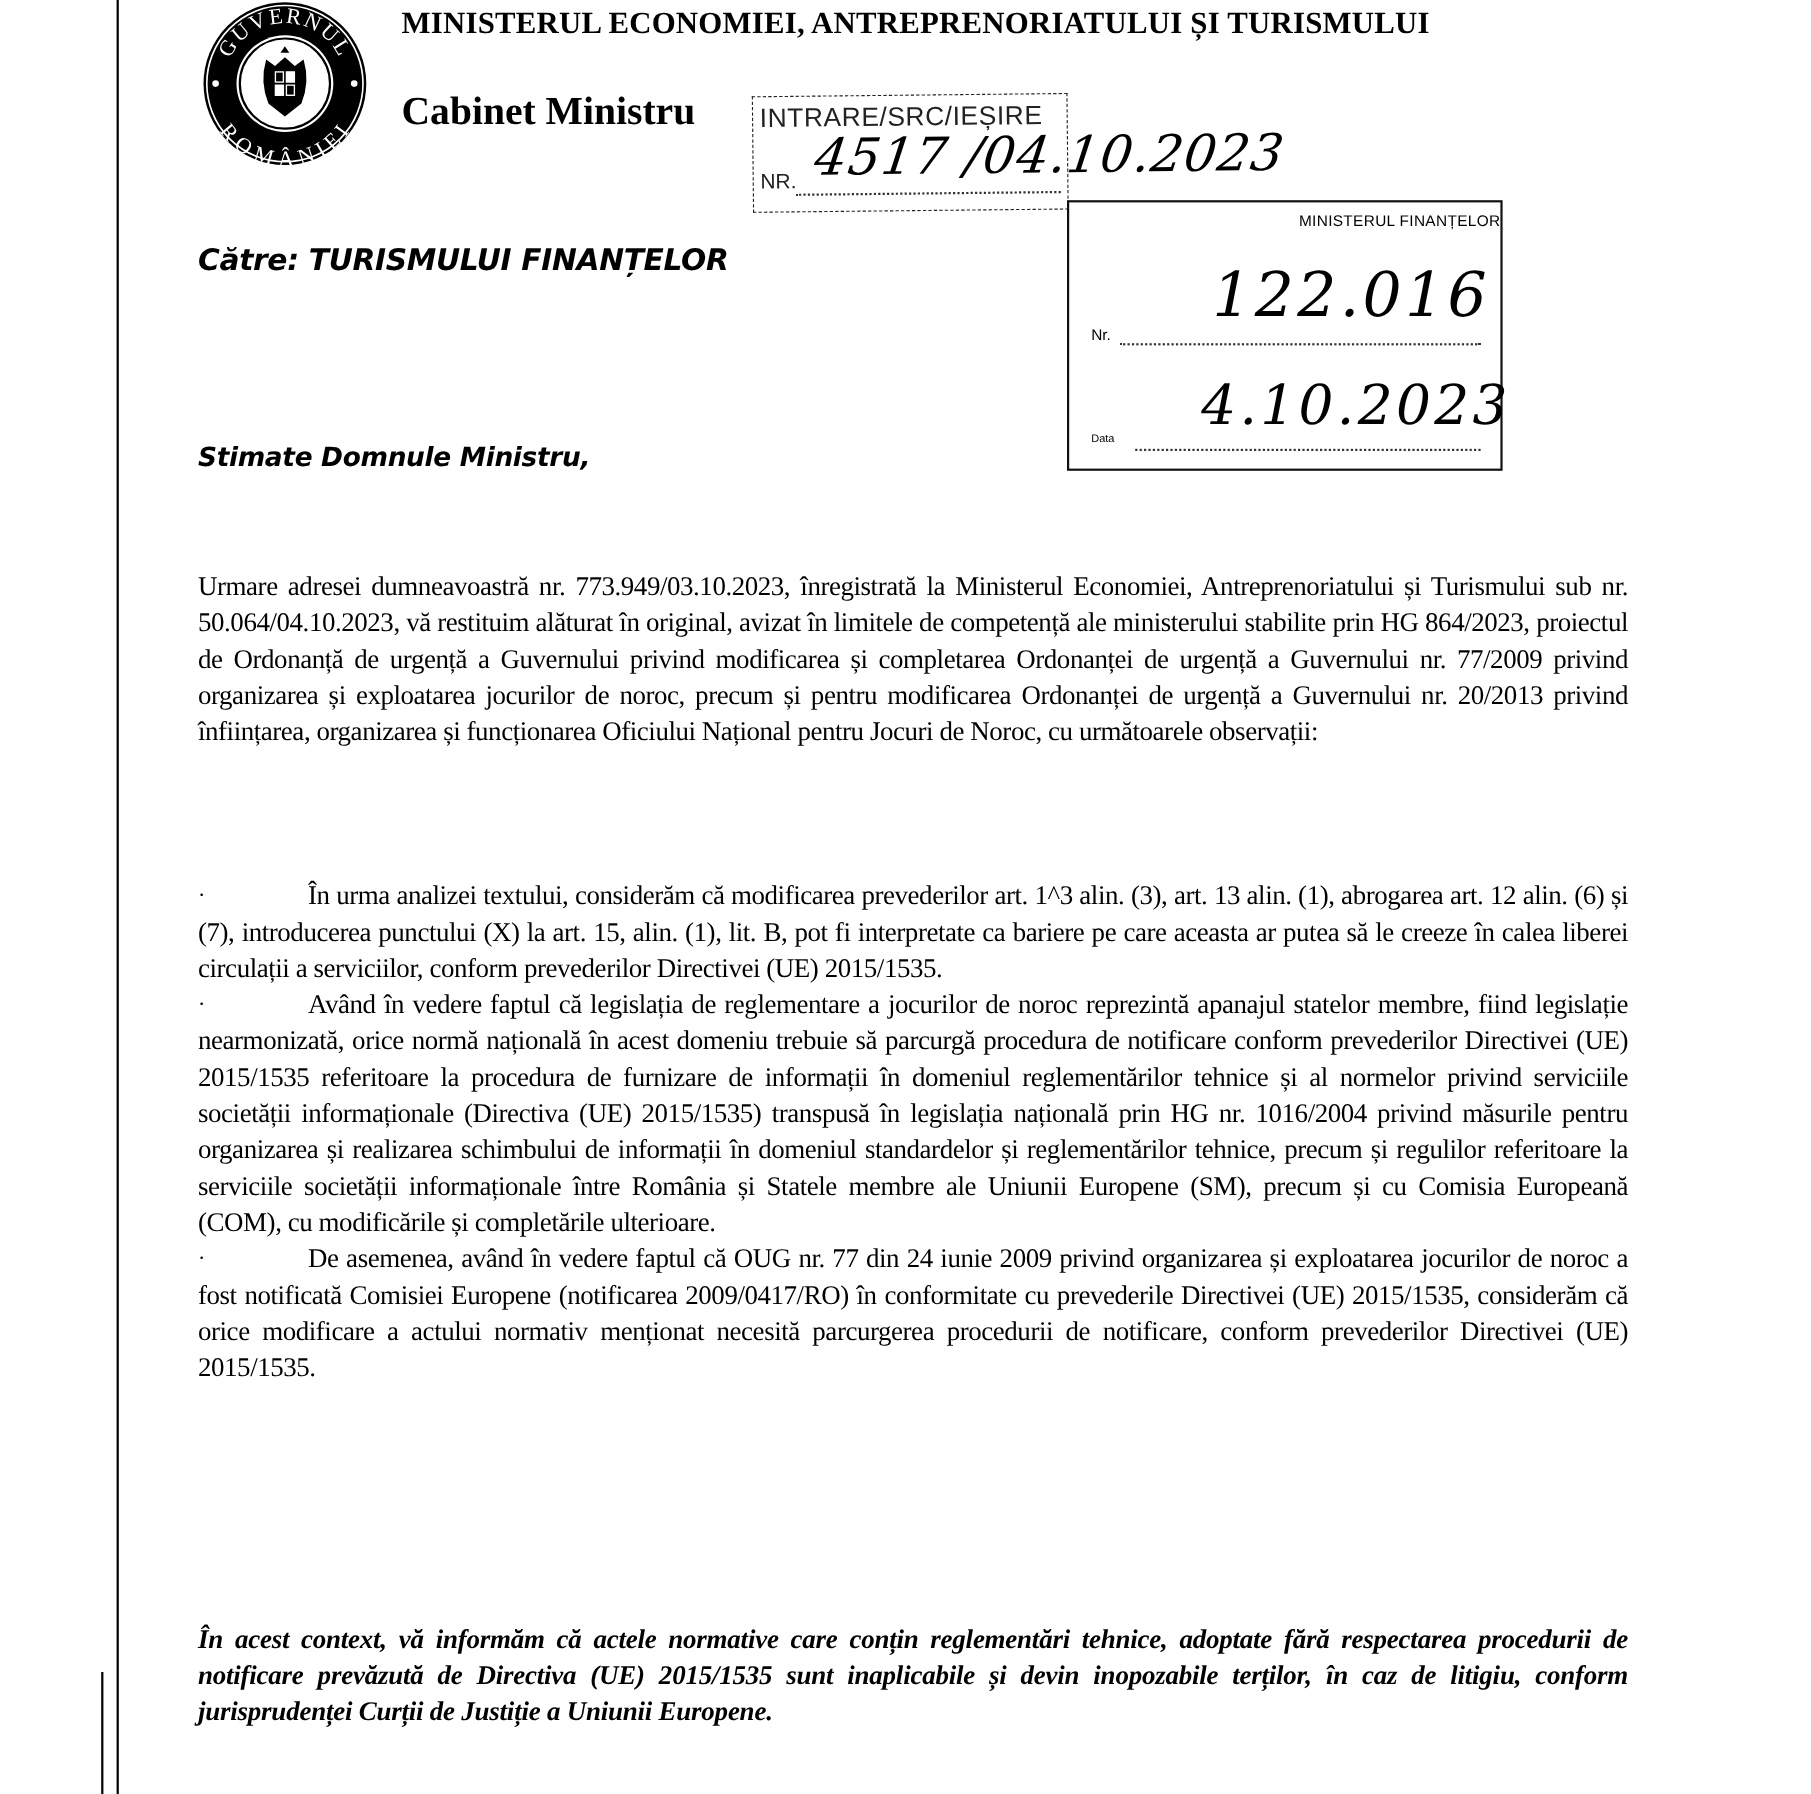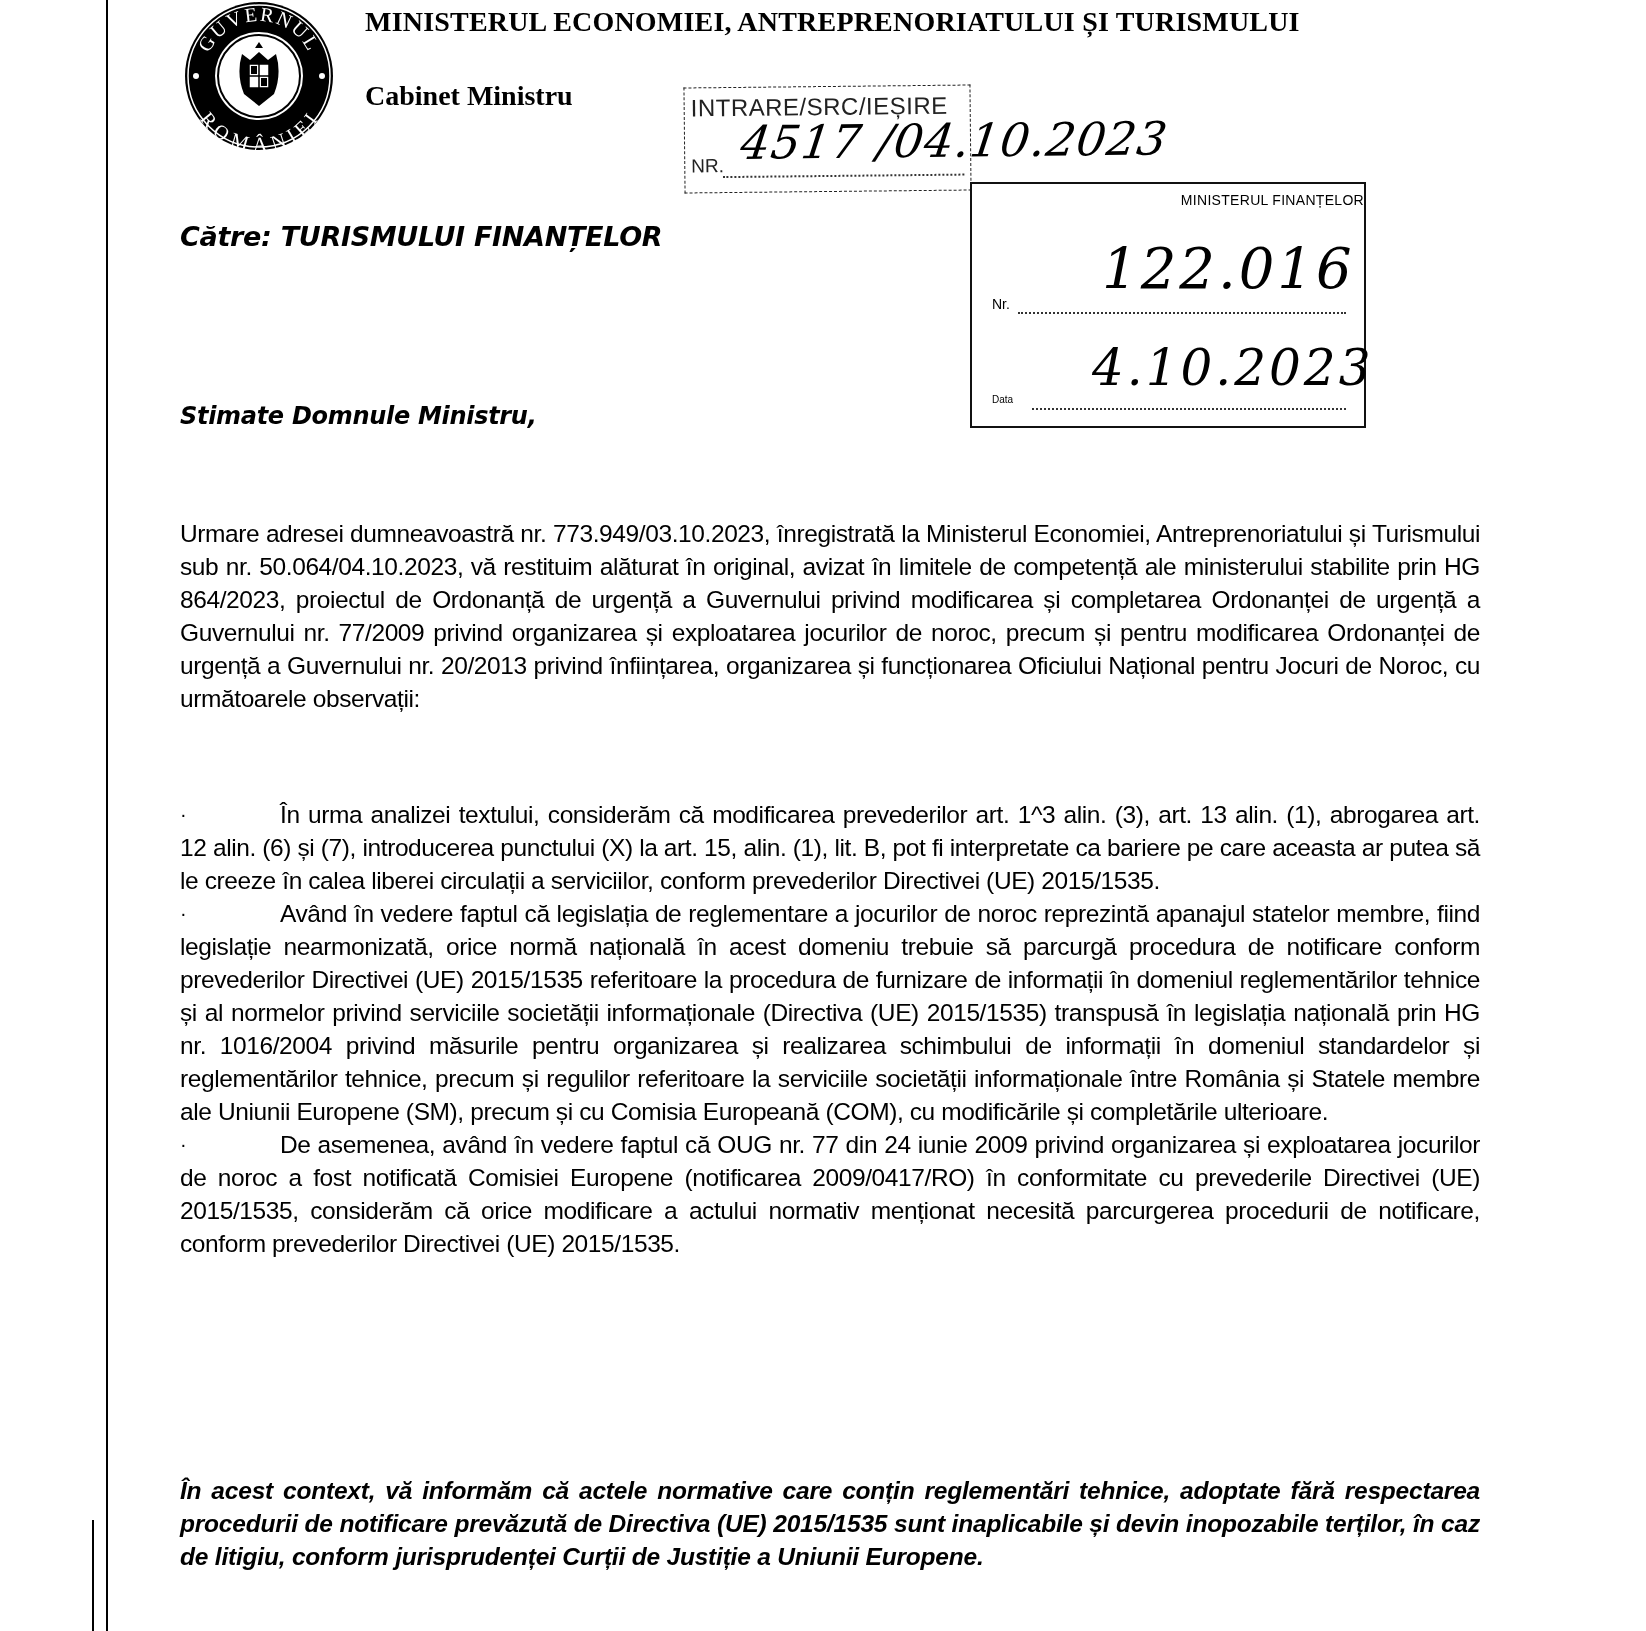--- a/index.html
+++ b/index.html
@@ -3,42 +3,42 @@
 <meta charset="utf-8">
 <style>
   html, body { margin: 0; padding: 0; background: #ffffff; }
   body { width: 1646px; height: 1631px; position: relative; overflow: hidden; color: #000; }
   .margin-line { position: absolute; left: 106px; top: 0; width: 2px; height: 1631px; background: #000; }
   .margin-line2 { position: absolute; left: 92px; top: 1520px; width: 2px; height: 111px; background: #000; }
 
   .seal { position: absolute; left: 182px; top: 0; width: 155px; height: 152px; }
 
   .hdr-ministry { position: absolute; left: 365px; top: 6px; font-family: "Liberation Serif", serif; font-weight: bold; font-size: 28px; letter-spacing: 0.2px; white-space: nowrap; }
-  .hdr-cabinet { position: absolute; left: 365px; top: 80px; font-family: "Liberation Serif", serif; font-weight: bold; font-size: 28px; white-space: nowrap; }
+  .hdr-cabinet { position: absolute; left: 365px; top: 80px; font-family: "Liberation Serif", serif; font-weight: bold; font-size: 36px; white-space: nowrap; }
 
   .stamp1 { position: absolute; left: 684px; top: 86px; width: 285px; height: 104px; border: 1.5px dashed #222; transform: rotate(-0.6deg); }
   .stamp1 .st-title { position: absolute; left: 6px; top: 6px; font-family: "Liberation Sans", sans-serif; font-size: 24px; color: #222; letter-spacing: 0.5px; }
   .stamp1 .st-nr { position: absolute; left: 6px; top: 67px; font-family: "Liberation Sans", sans-serif; font-size: 19px; color: #222; }
   .stamp1 .st-dots { position: absolute; left: 38px; right: 6px; top: 88px; border-bottom: 2px dotted #333; }
   .stamp1 .st-hand { position: absolute; left: 56px; top: 28px; font-family: "DejaVu Serif", serif; font-style: italic; font-size: 46px; white-space: nowrap; transform: skewX(-8deg); letter-spacing: 1px; }
 
   .stamp2 { position: absolute; left: 970px; top: 182px; width: 392px; height: 242px; border: 2px solid #111; }
   .stamp2 .st2-title { position: absolute; left: 0; right: 0; top: 8px; text-align: right; font-family: "Liberation Sans", sans-serif; font-size: 14px; letter-spacing: 0.3px; }
   .stamp2 .st2-nr-label { position: absolute; left: 20px; top: 112px; font-family: "Liberation Sans", sans-serif; font-size: 14px; }
   .stamp2 .st2-nr-dots { position: absolute; left: 46px; right: 18px; top: 128px; border-bottom: 2px dotted #333; }
   .stamp2 .st2-nr-val { position: absolute; left: 130px; top: 52px; font-family: "DejaVu Serif", serif; font-style: italic; font-size: 56px; white-space: nowrap; letter-spacing: 3px; }
   .stamp2 .st2-date-label { position: absolute; left: 20px; top: 210px; font-family: "Liberation Sans", sans-serif; font-size: 10px; }
   .stamp2 .st2-date-dots { position: absolute; left: 60px; right: 18px; top: 224px; border-bottom: 2px dotted #333; }
   .stamp2 .st2-date-val { position: absolute; left: 120px; top: 155px; font-family: "DejaVu Serif", serif; font-style: italic; font-size: 50px; white-space: nowrap; letter-spacing: 3px; }
 
   .to-block { position: absolute; left: 180px; top: 218px; font-family: "DejaVu Sans", sans-serif; font-style: italic; font-weight: bold; font-size: 27px; line-height: 38px; letter-spacing: -0.3px; }
   .to-block span { display: block; white-space: nowrap; }
   .greeting { position: absolute; left: 180px; top: 402px; font-family: "DejaVu Sans", sans-serif; font-style: italic; font-weight: bold; font-size: 24px; white-space: nowrap; letter-spacing: -0.3px; }
 
-  .body-text { position: absolute; left: 180px; width: 1300px; font-family: Liberation Sans, sans-serif; font-size: 24.5px; line-height: 33px; text-align: justify; letter-spacing: -0.4px; }
+  .body-text { position: absolute; left: 180px; width: 1300px; font-family: Liberation Serif, serif; font-size: 24.5px; line-height: 33px; text-align: justify; letter-spacing: -0.4px; }
   .p-intro { top: 517px; }
   .bullets { top: 798px; }
   .bullet-item { position: relative; text-indent: 100px; margin: 0; }
   .bullet-dot { position: absolute; left: 0; top: 0; text-indent: 0; font-size: 20px; }
   .p-closing { top: 1474px; font-style: italic; font-weight: bold; letter-spacing: -0.2px; }
   .body-text p { margin: 0; }
 </style>
 </head>
 <body>
 

